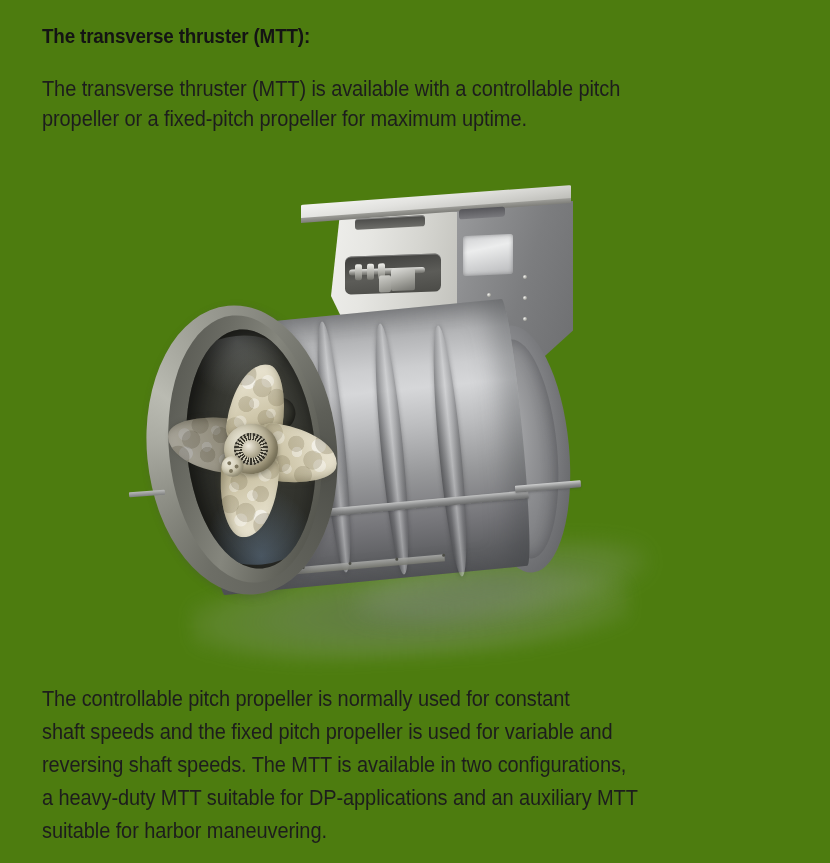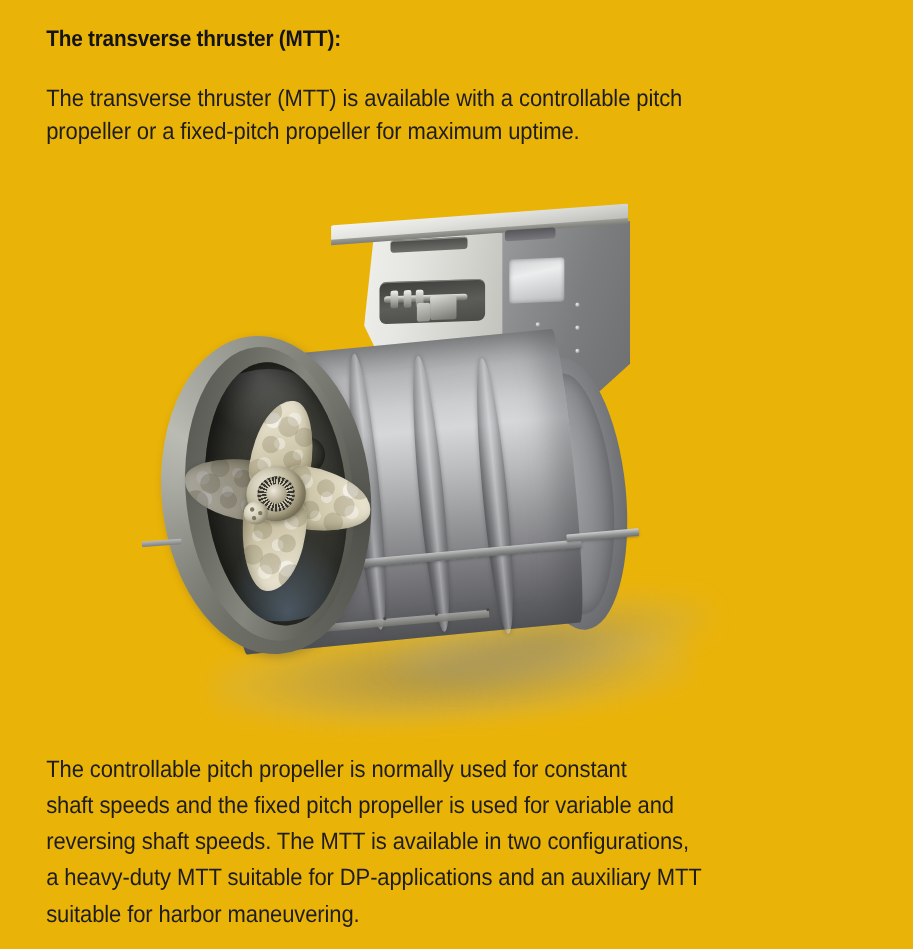--- a/index.html
+++ b/index.html
@@ -5,21 +5,21 @@
 <style>
   html,body{margin:0;padding:0;}
   body{
     width:830px;height:863px;
     background:#ffffff;
     font-family:"Liberation Sans","DejaVu Sans",sans-serif;
     color:#1b1b1b;
     overflow:hidden;
     position:relative;
   }
-  .page{position:relative;width:830px;height:863px;background:#eab308;}
+  .page{position:relative;width:830px;height:863px;background:#4d7c0f;}
 
   
   .heading{
     position:absolute;left:42px;top:24px;
     font-size:20.5px;font-weight:700;
     letter-spacing:-0.2px;
     font-stretch:condensed;
     transform:scaleX(0.92);transform-origin:left top;
     color:#141414;white-space:nowrap;
   }

